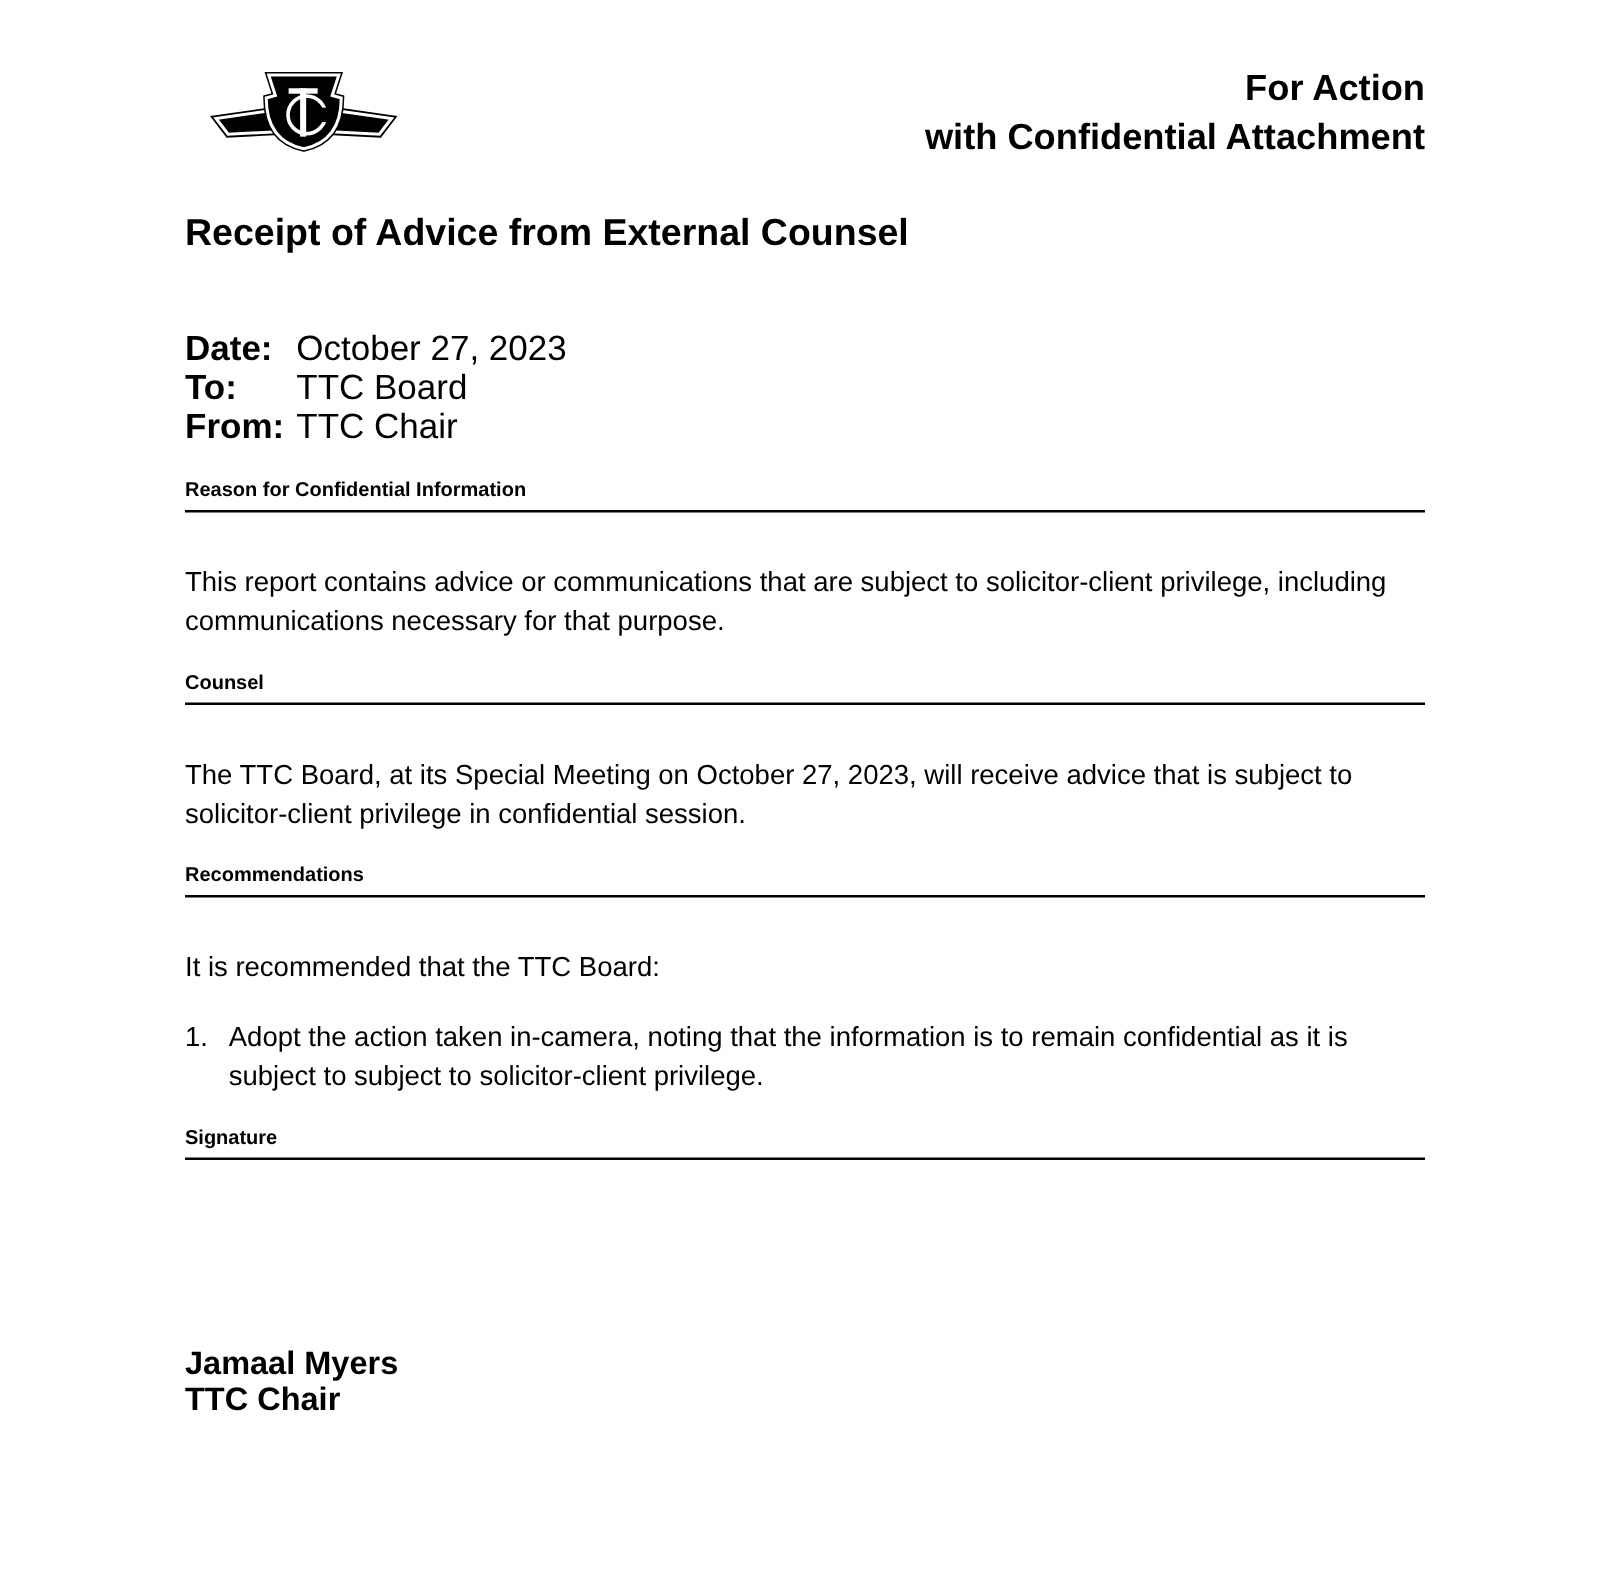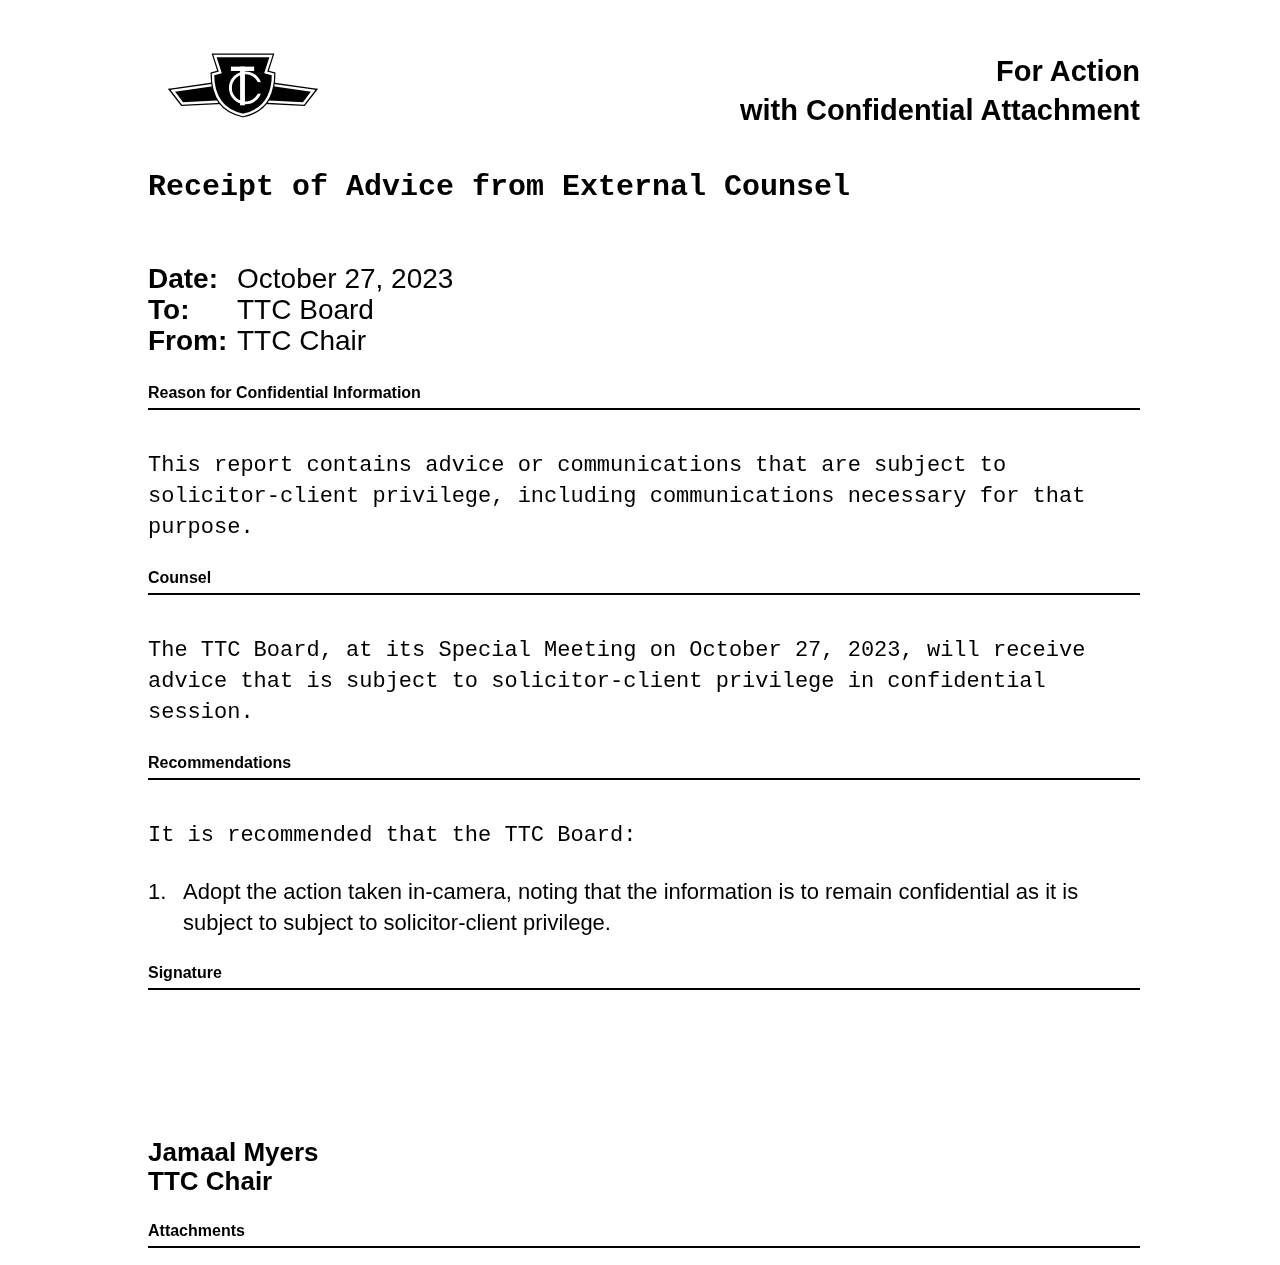--- a/index.html
+++ b/index.html
@@ -13,54 +13,52 @@
     overflow: hidden;
   }
   .page {
     width: 1280px;
     height: 1265px;
     padding: 0 140px 0 148px;
   }
   .header-row {
     display: flex;
     justify-content: space-between;
-    align-items: flex-start;
+    align-items: center;
     padding-top: 52px;
   }
   .logo-wrap { margin-left: 20px; flex-shrink: 0; }
   .classification {
     text-align: right;
     font-weight: bold;
     font-size: 29px;
     line-height: 39px;
     white-space: nowrap;
   }
   .doc-title {
     font-size: 30px;
     font-weight: bold;
     margin: 40px 0 0 0;
-    font-family: Liberation Mono, monospace;
   }
   .meta { margin-top: 59px; font-size: 28px; }
   .meta-row { display: flex; line-height: 31px; }
   .meta-label { font-weight: bold; width: 89px; flex-shrink: 0; }
   .section-heading {
     font-size: 16px;
     font-weight: bold;
     border-bottom: 2px solid #000;
     padding-bottom: 6px;
     margin: 0;
   }
   .mt-reason { margin-top: 28px; }
   .mt-section { margin-top: 26px; }
   .body-text {
     font-size: 22px;
     line-height: 31px;
     margin: 40px 0 0 0;
-    font-family: Liberation Mono, monospace;
   }
   .rec-list { margin: 25px 0 0 0; padding: 0; list-style: none; }
   .rec-item { display: flex; font-size: 22px; line-height: 31px; }
   .rec-number { width: 35px; flex-shrink: 0; }
   .sig-block { margin-top: 148px; font-size: 26px; line-height: 29px; font-weight: bold; }
 </style>
 </head>
 <body>
 
 <div class="page">
@@ -121,15 +119,14 @@
       <span>Adopt the action taken in-camera, noting that the information is to remain confidential as it is subject to subject to solicitor-client privilege.</span>
     </li>
   </ol>
 
   <h2 class="section-heading mt-section">Signature</h2>
   <div class="sig-block">
     <div>Jamaal Myers</div>
     <div>TTC Chair</div>
   </div>
 
-  <h2 class="section-heading mt-section">Attachments</h2>
 
 </div>
 
 </body></html>

